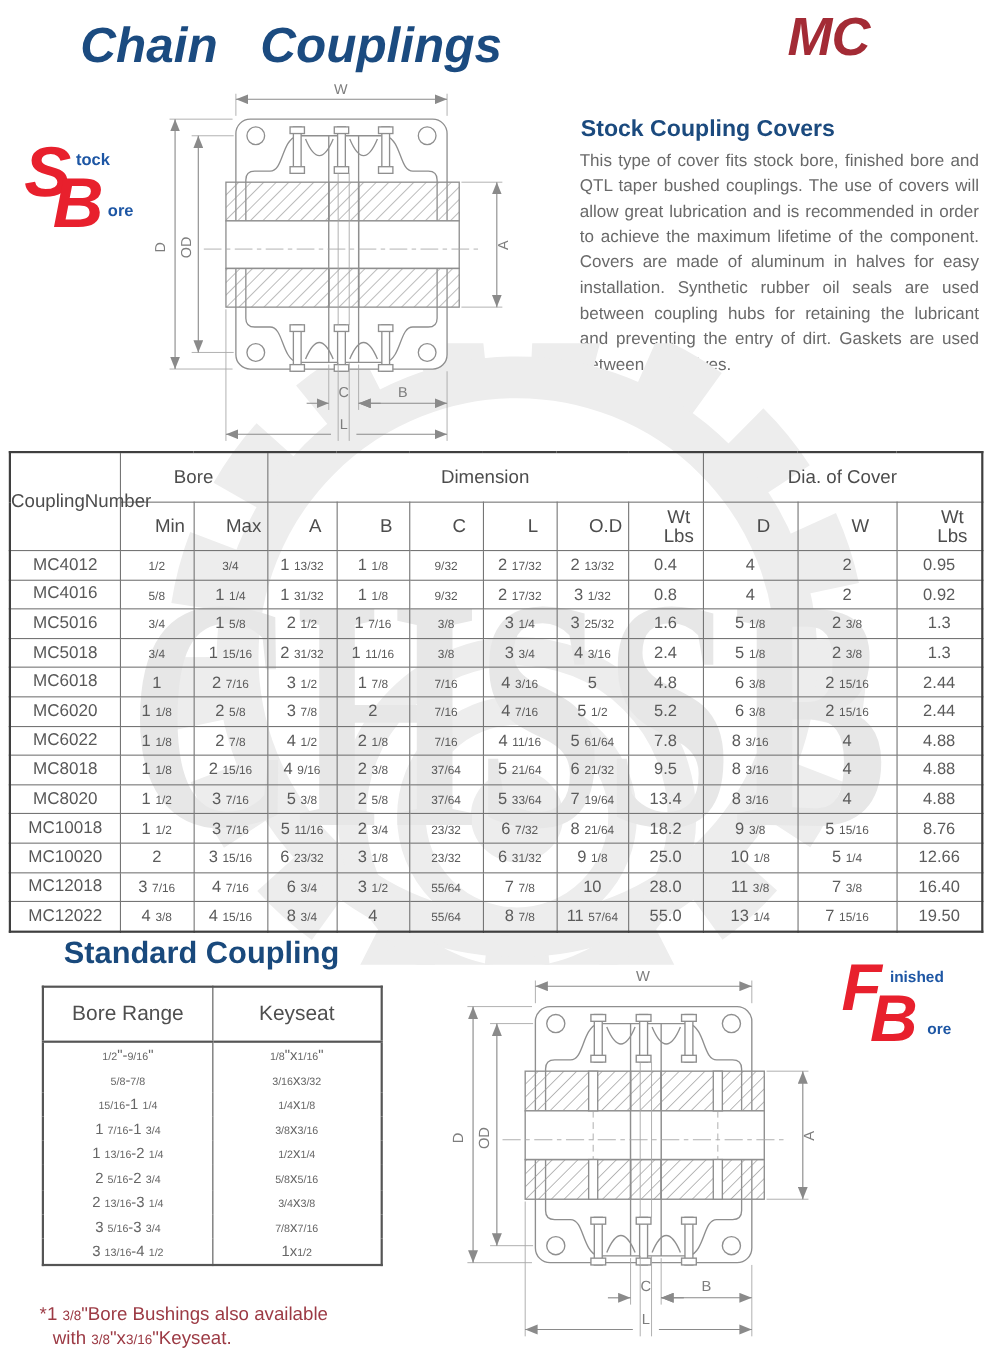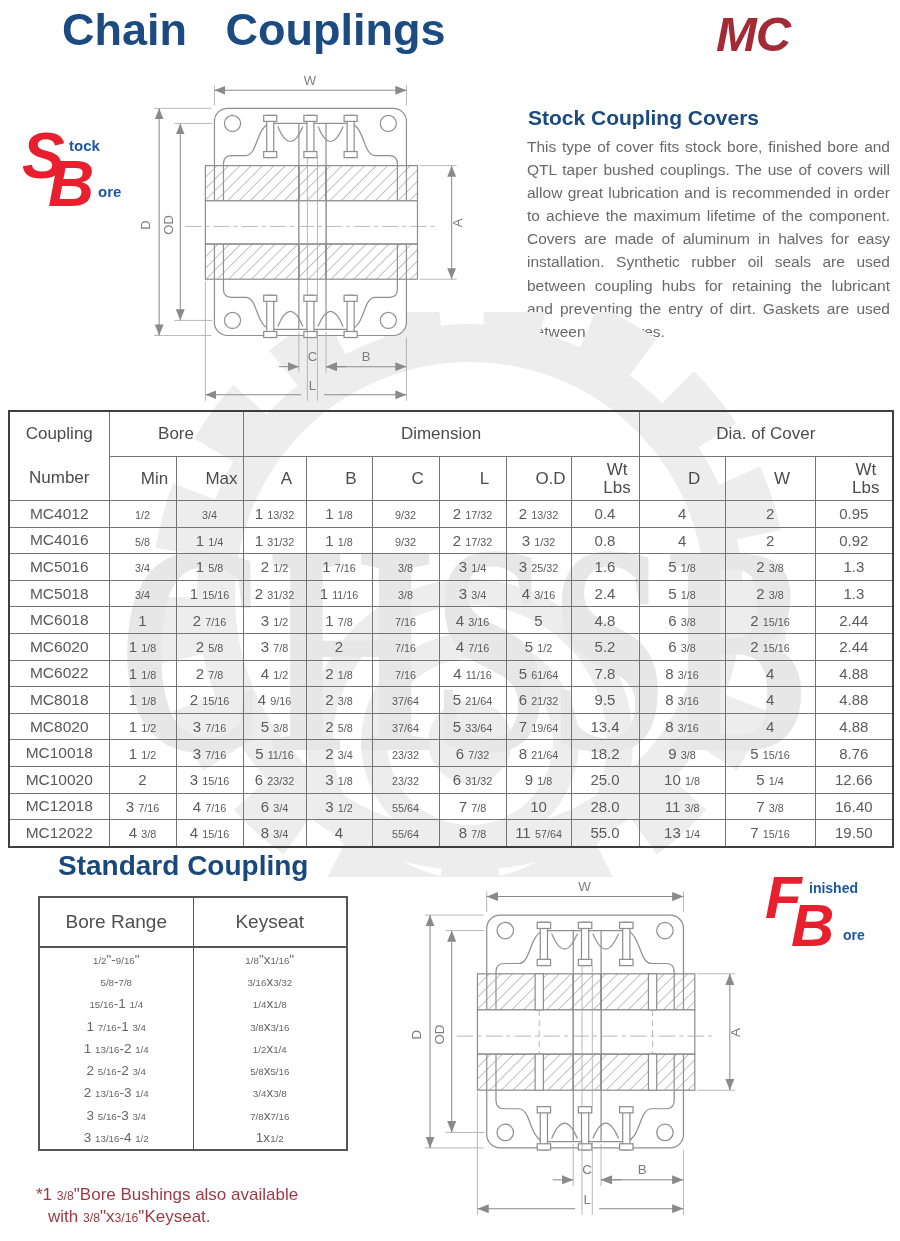--- a/index.html
+++ b/index.html
@@ -1,20 +1,20 @@
 <!DOCTYPE html>
 <html><head>
 <meta charset="utf-8">
 <style>
   html,body{margin:0;padding:0;background:#fff;}
   .page{position:relative;width:900px;height:1241px;background:#fff;overflow:hidden;
         font-family:"Liberation Sans",sans-serif;}
 
   
-  .title{position:absolute;left:62px;top:4px;margin:0;font-size:45px;
+  .title{position:absolute;left:62px;top:4px;margin:11px;font-size:45px;font-style:italic;
          font-weight:bold;color:#1b4b80;word-spacing:26px;letter-spacing:0px;}
   .model{position:absolute;left:716px;top:6px;font-size:49px;font-style:italic;
          font-weight:bold;color:#a32b35;letter-spacing:-1px;}
 
   
   .logo{position:absolute;line-height:1;}
   .logo .big{position:absolute;font-style:italic;font-weight:bold;color:#e8202d;}
   .logo .small{position:absolute;font-weight:bold;color:#1d56a4;}
   .sb{left:22px;top:124px;width:120px;height:90px;}
   .sb .l1{left:0;top:0;font-size:64px;}
@@ -51,21 +51,21 @@
   .main-table{position:absolute;left:8px;top:410px;width:884px;border-collapse:collapse;
               table-layout:fixed;background:transparent;}
   .main-table th,.main-table td{border:1px solid #757575;text-align:center;padding:0;
               color:#5b5b5b;font-weight:normal;}
   .main-table{border:2px solid #3f3f3f;}
   .main-table thead th{font-size:17px;color:#4c4c4c;}
   .main-table thead tr.r1 th{height:44px;}
   .main-table thead tr.r2 th{height:43px;white-space:pre-line;line-height:1.05;padding-left:24px;}
   .main-table tbody td{height:25.6px;font-size:15px;}
   .main-table td.cnum{font-size:15.5px;color:#585858;}
-  .cpl-cell{display:flex;flex-direction:column;height:100%;text-align:center;}
+  .cpl-cell{display:flex;flex-direction:row;height:100%;text-align:center;}
   .cpl-cell div{flex:1;display:flex;align-items:center;justify-content:center;}
   .fr{font-size:72%;}
 
   
   .keyseats-title{position:absolute;left:58px;top:850px;margin:0;font-size:28px;
                   color:#19497c;}
   .key-table{position:absolute;left:38px;top:896px;width:308px;border-collapse:collapse;
              table-layout:fixed;border:2px solid #555;}
   .key-table th{border-bottom:2px solid #555;height:46px;font-size:19px;color:#4f4f4f;
              font-weight:normal;}

